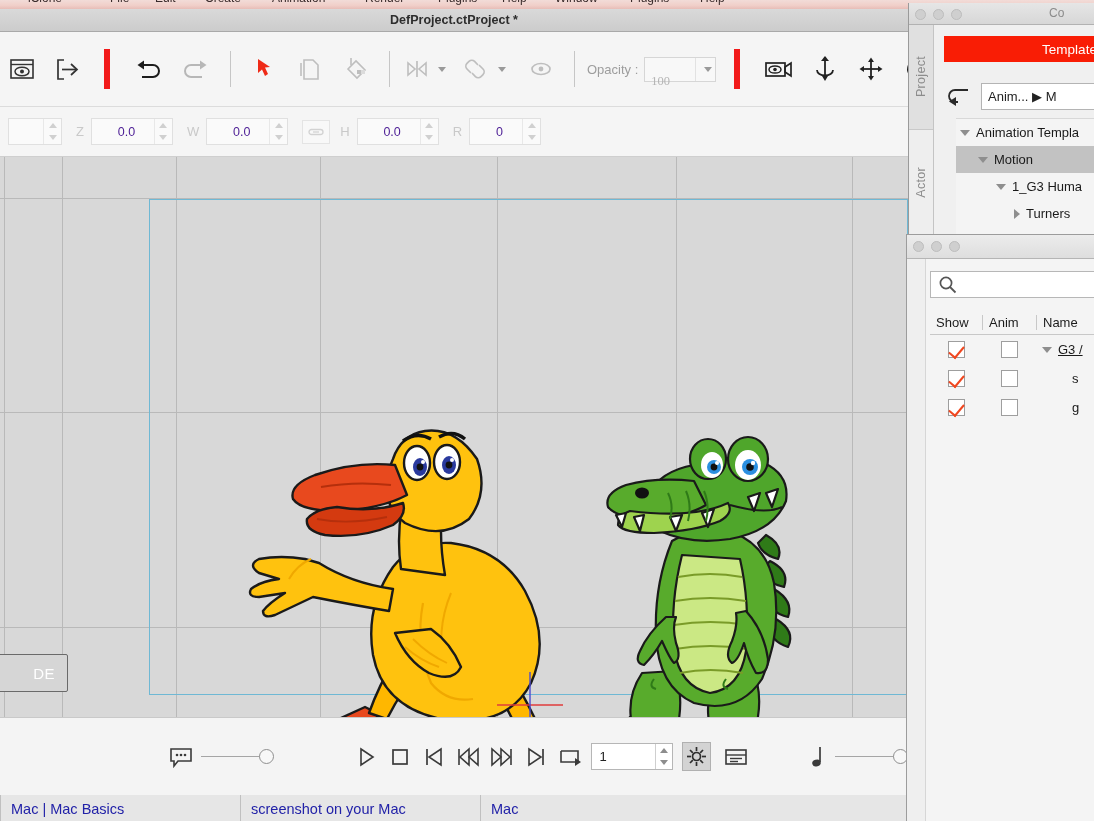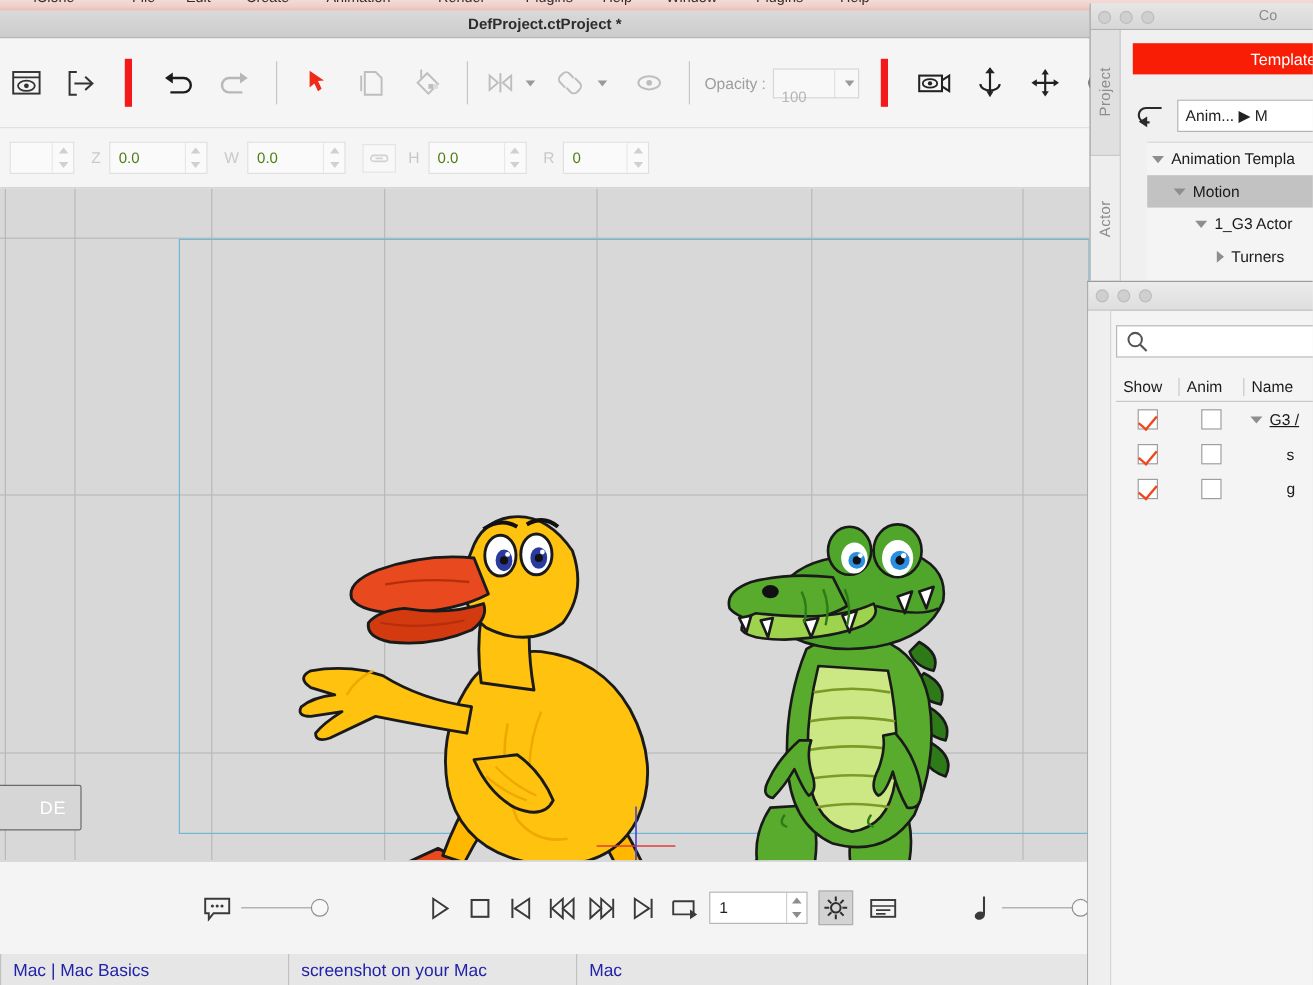--- a/index.html
+++ b/index.html
@@ -53,42 +53,43 @@
   .caret { width: 0;height:0;border-left:4px solid transparent;border-right:4px solid transparent;
     border-top:5px solid #9a9a9a; margin-left:4px; }
   .opacity-label { font-size: 13px; color: #9d9d9d; margin: 0 6px 0 2px; white-space: nowrap; }
   .opacity-box {
     width: 72px; height: 25px; border: 1px solid #d6d6d6; background: #f8f8f8;
     display: flex; align-items: center;
   }
   .opacity-box input {
     border: 0; background: transparent; width: 50px; height: 23px;
     font-size: 12.5px; color: #b5b5b5; padding-left: 6px;
-    font-family: Liberation Sans, sans-serif; outline: none; margin-top: 24px;
+    font-family: Liberation Serif, serif; outline: none; margin-top: 24px;
   }
   .opacity-box .dd {
     width: 20px; height: 23px; border-left: 1px solid #e2e2e2;
     display:flex;align-items:center;justify-content:center;
   }
 
   
   .tbar2 {
     position: absolute; left: 0; top: 98px; width: 908px; height: 50px;
     background: #f5f5f5; border-bottom: 1px solid #cfcfcf;
     display: flex; align-items: center; padding-left: 0px;
   }
   .fld { display: flex; align-items: center; margin-right: 14px; flex: none; }
   .fld .lab { font-size: 13px; color: #c9c9c9; margin-right: 7px; }
   .spin {
     display: flex; border: 1px solid #e0e0e0; background: #fafafa; height: 27px;
   }
   .spin input {
-    border: 0; background: transparent; font-size: 12.5px; color: #4d7c0f;
+    border: 0; background: transparent; font-size: 12.5px; color: #4c1d95;
     padding-left: 7px; outline: none; width: 62px;
     font-family: "Liberation Sans", sans-serif;
+    text-align: center;
   }
   .spin input.narrow { width: 52px; }
   .spin .arrows {
     width: 18px; border-left: 1px solid #e8e8e8;
     display:flex; flex-direction: column; align-items:center; justify-content: space-around;
   }
   .ar-up { width:0;height:0;border-left:4px solid transparent;border-right:4px solid transparent;border-bottom:5px solid #d0d0d0;}
   .ar-dn { width:0;height:0;border-left:4px solid transparent;border-right:4px solid transparent;border-top:5px solid #d0d0d0;}
   .linkbtn { width: 28px; height: 24px; border: 1px solid #e4e4e4; background:#f8f8f8;
     display:flex;align-items:center;justify-content:center; margin-right: 10px; }
@@ -762,21 +763,21 @@
           <div class="tnode" style="padding-left:4px">
             <div class="tw"></div>
             <span>Animation Templa</span>
           </div>
           <div class="tnode sel" style="padding-left:22px">
             <div class="tw"></div>
             <span>Motion</span>
           </div>
           <div class="tnode" style="padding-left:40px">
             <div class="tw"></div>
-            <span>1_G3 Actor</span>
+            <span>1_G3 Huma</span>
           </div>
           <div class="tnode" style="padding-left:58px">
             <div class="tw closed"></div>
             <span>Turners</span>
           </div>
         </div>
       </div>
     </div>
   </div>
 

